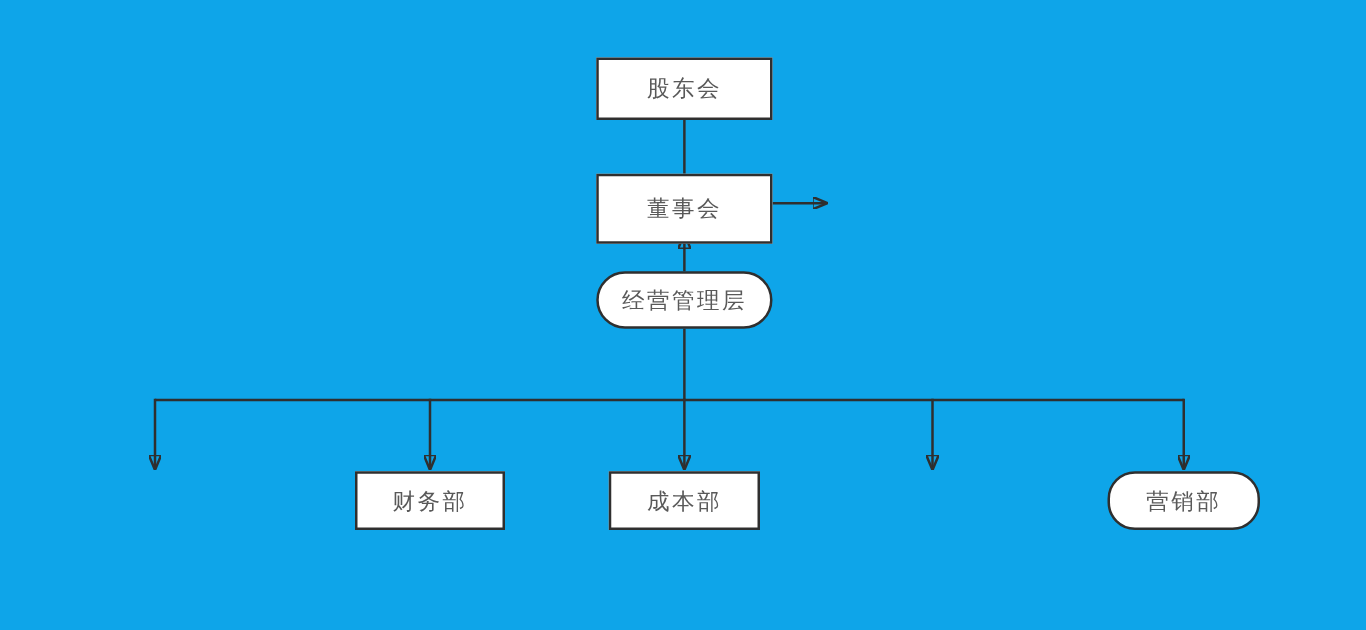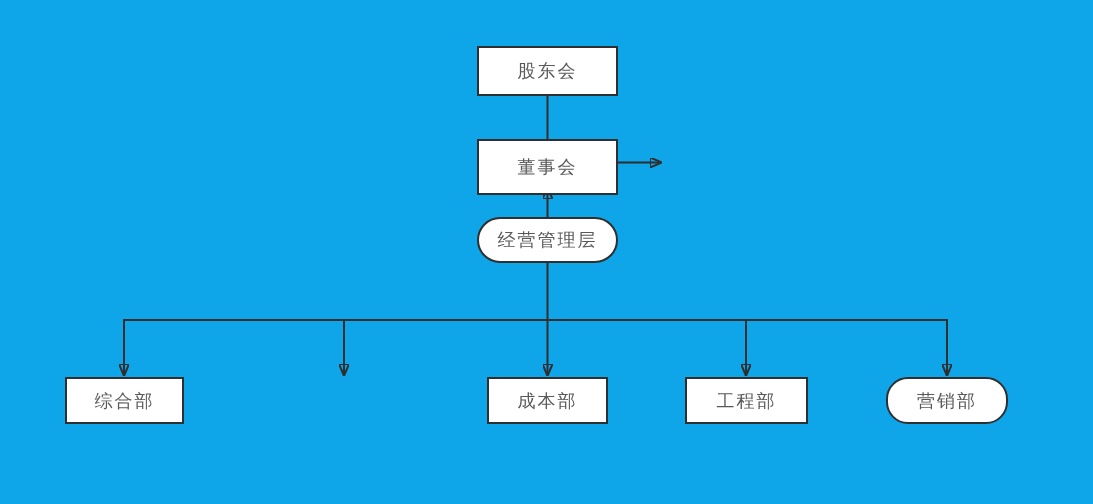--- a/index.html
+++ b/index.html
@@ -80,30 +80,27 @@
 
   <div class="node" style="left:477px; top:139px; width:141px; height:56px;">
     <span class="node-label">董事会</span>
   </div>
 
 
   <div class="node" style="left:477px; top:217px; width:141px; height:46px;border-radius:23px;">
     <span class="node-label">经营管理层</span>
   </div>
 
-  <div class="node" style="left:65px;  top:377px; width:119px; height:47px;">
-    <span class="node-label">综合部</span>
+
+  <div class="node" style="left:284px; top:377px; width:120px; height:47px;">
+    <span class="node-label">财务部</span>
   </div>
-
 
   <div class="node" style="left:487px; top:377px; width:121px; height:47px;">
     <span class="node-label">成本部</span>
   </div>
 
-  <div class="node" style="left:685px; top:377px; width:123px; height:47px;">
-    <span class="node-label">工程部</span>
-  </div>
 
   <div class="node" style="left:886px; top:377px; width:122px; height:47px;border-radius:22px;">
     <span class="node-label">营销部</span>
   </div>
 
 </div>
 
 </body></html>

